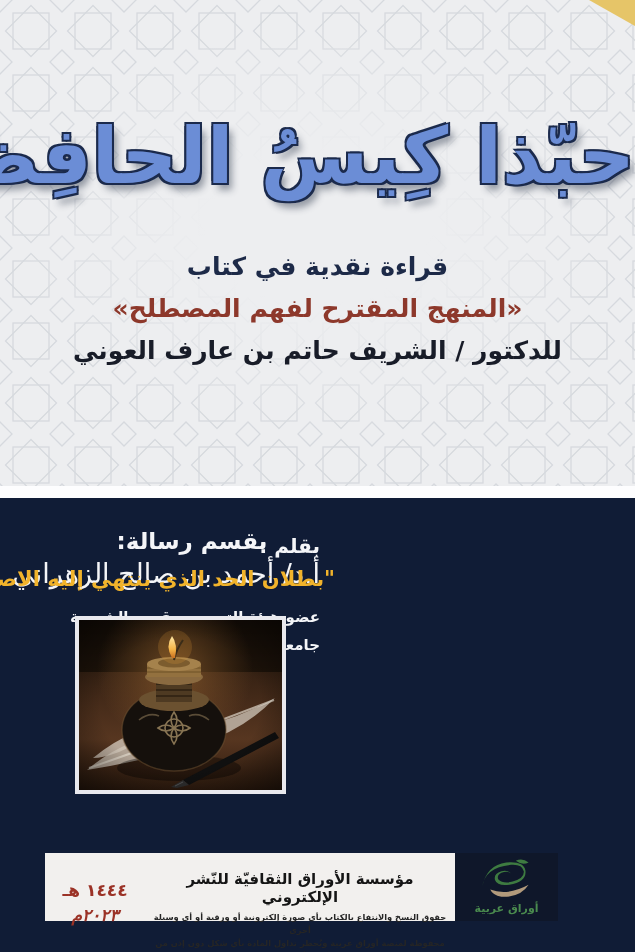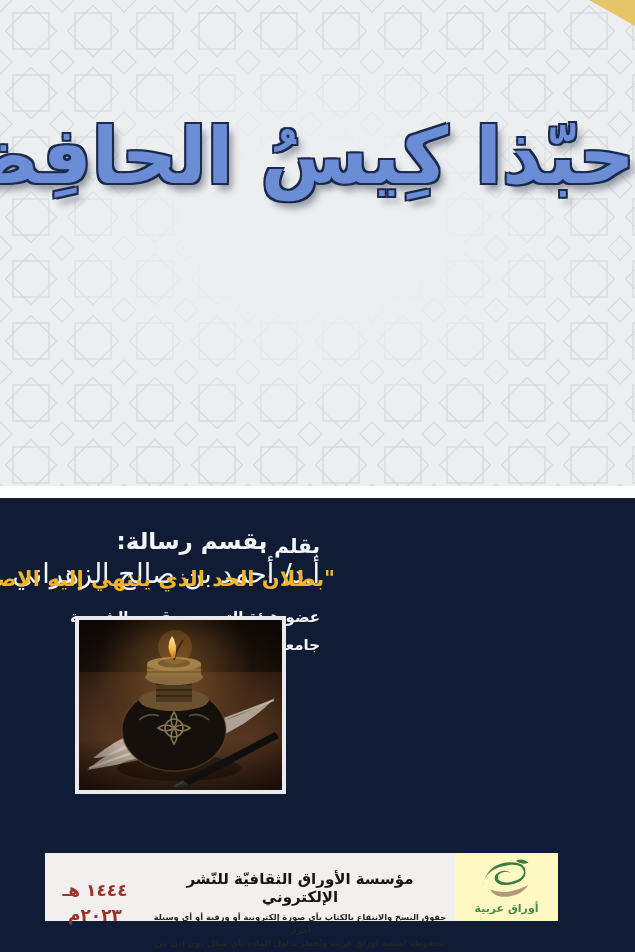--- a/index.html
+++ b/index.html
@@ -54,30 +54,30 @@
     margin:25px auto 0 auto;position:relative;right:-10px;
     width:203px;height:170px;border:4px solid #e9e9ee;
     box-shadow:0 0 0 1px #b9bcc6 inset;background:#1c120b;
   }
   
   .publisher-bar{
     position:absolute;bottom:31px;right:77px;width:513px;height:68px;
     background:#f2f0ee;display:flex;flex-direction:row;align-items:stretch;
   }
   .logo-box{
-    width:103px;background:#fef9c3;display:flex;flex-direction:column;
+    width:103px;background:#0f172a;display:flex;flex-direction:column;
     align-items:center;justify-content:center;
   }
   .logo-text{font-size:11px;font-weight:bold;color:#4a8a4e;margin-top:1px;}
   .pub-center{flex:1;text-align:center;padding:8px 4px;}
   .pub-title{font-size:15px;font-weight:bold;color:#151515;margin-top:9px;}
   .pub-small{font-size:8.3px;font-weight:bold;color:#252525;margin-top:5px;line-height:1.55;}
   .dates-box{width:100px;text-align:center;color:#9b3226;font-weight:bold;}
   .date-hijri{font-size:17px;margin-top:27px;}
-  .date-greg{font-size:17px;margin-top:5px;}
+  .date-greg{font-size:17px;margin-top:5px;font-style:italic;}
 </style>
 </head>
 <body>
 
 <div class="cover">
 
   <div class="top-section">
     <svg class="pattern-svg" width="635" height="486">
       <defs>
         <pattern id="geo" width="62" height="62" patternUnits="userSpaceOnUse">
@@ -91,20 +91,25 @@
           </g>
         </pattern>
       </defs>
       <rect width="635" height="486" fill="url(#geo)"></rect>
     </svg>
     <div class="pattern-fade"></div>
     <div class="gold-corner"></div>
 
     <div class="top-content">
       <div class="main-title">حبّذا كِيسُ الحافِظ</div>
+      <div class="subtitle-block">
+        <div class="subtitle-line1">قراءة نقدية في كتاب</div>
+        <div class="subtitle-line2">«المنهج المقترح لفهم المصطلح»</div>
+        <div class="subtitle-line3">للدكتور / الشريف حاتم بن عارف العوني</div>
+      </div>
     </div>
   </div>
 
   <div class="white-strip"></div>
 
   <div class="dark-section">
 
     <div class="byline-col">
       <div class="byline-label">بقلم :</div>
       <div class="byline-author">أ.د/ أحمد بن صالح الزهراني</div>

